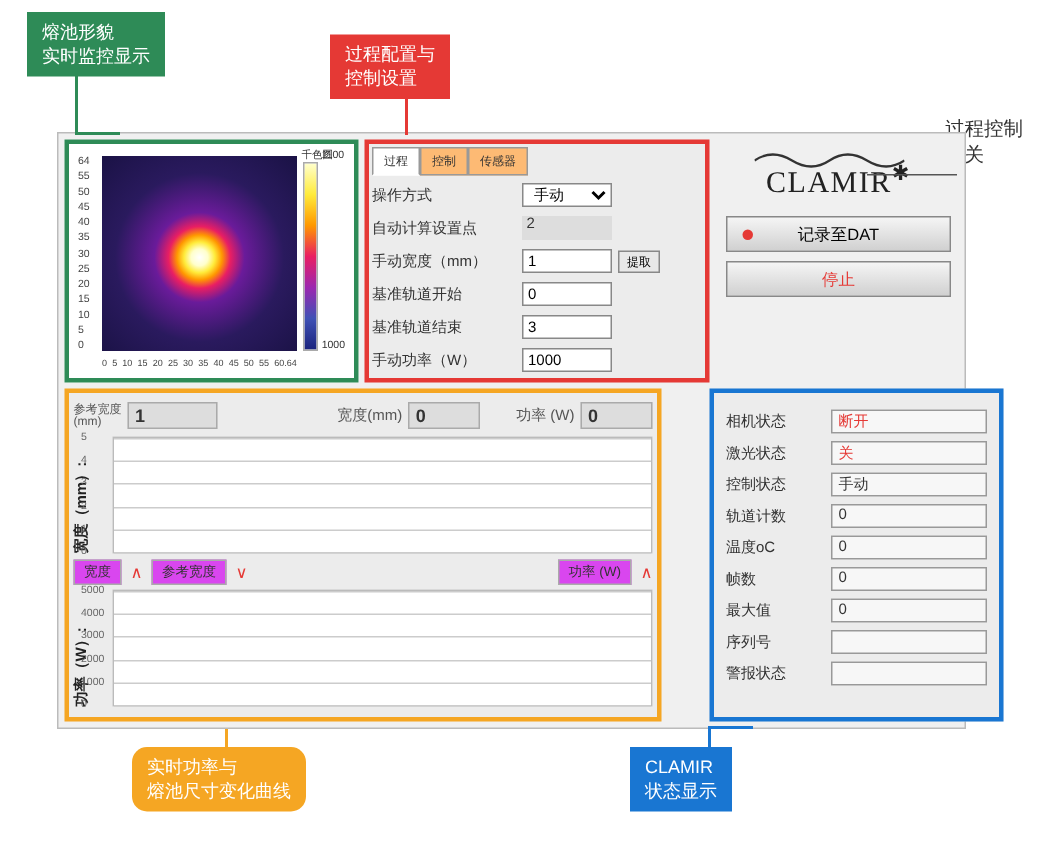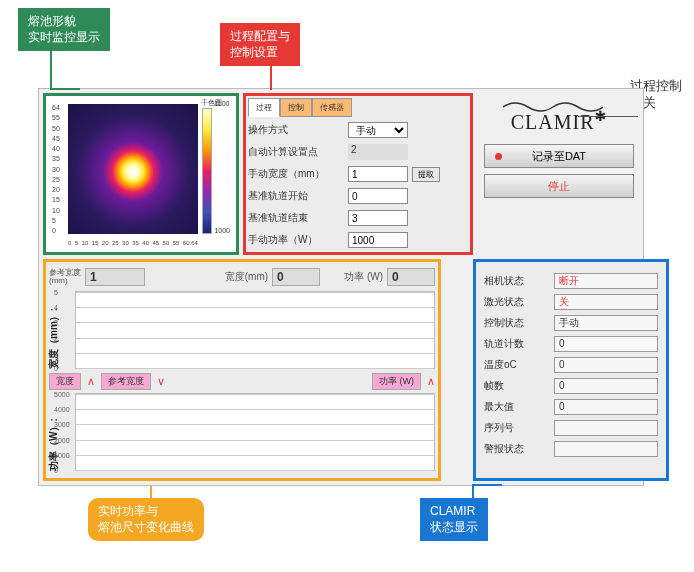--- a/index.html
+++ b/index.html
@@ -226,21 +226,21 @@
       font-weight: bold;
       color: #222;
       white-space: nowrap;
     }
     .mid-controls {
       display: flex; align-items: center; justify-content: center;
       height: 20px; gap: 6px;
       font-size: 9px;
     }
     .mid-controls .chip {
-      padding: 1px 6px; border: 1px solid #aaa; background: #f9a8d4;
+      padding: 1px 6px; border: 1px solid #aaa; background: #d946ef;
     }
     .ud { color: #e53935; font-size: 11px; }
     
     
     .status-panel {
       position: absolute;
       left: 406px; top: 170px;
       width: 196px; height: 222px;
       border: 3px solid #1976d2;
       background: #ececec;

